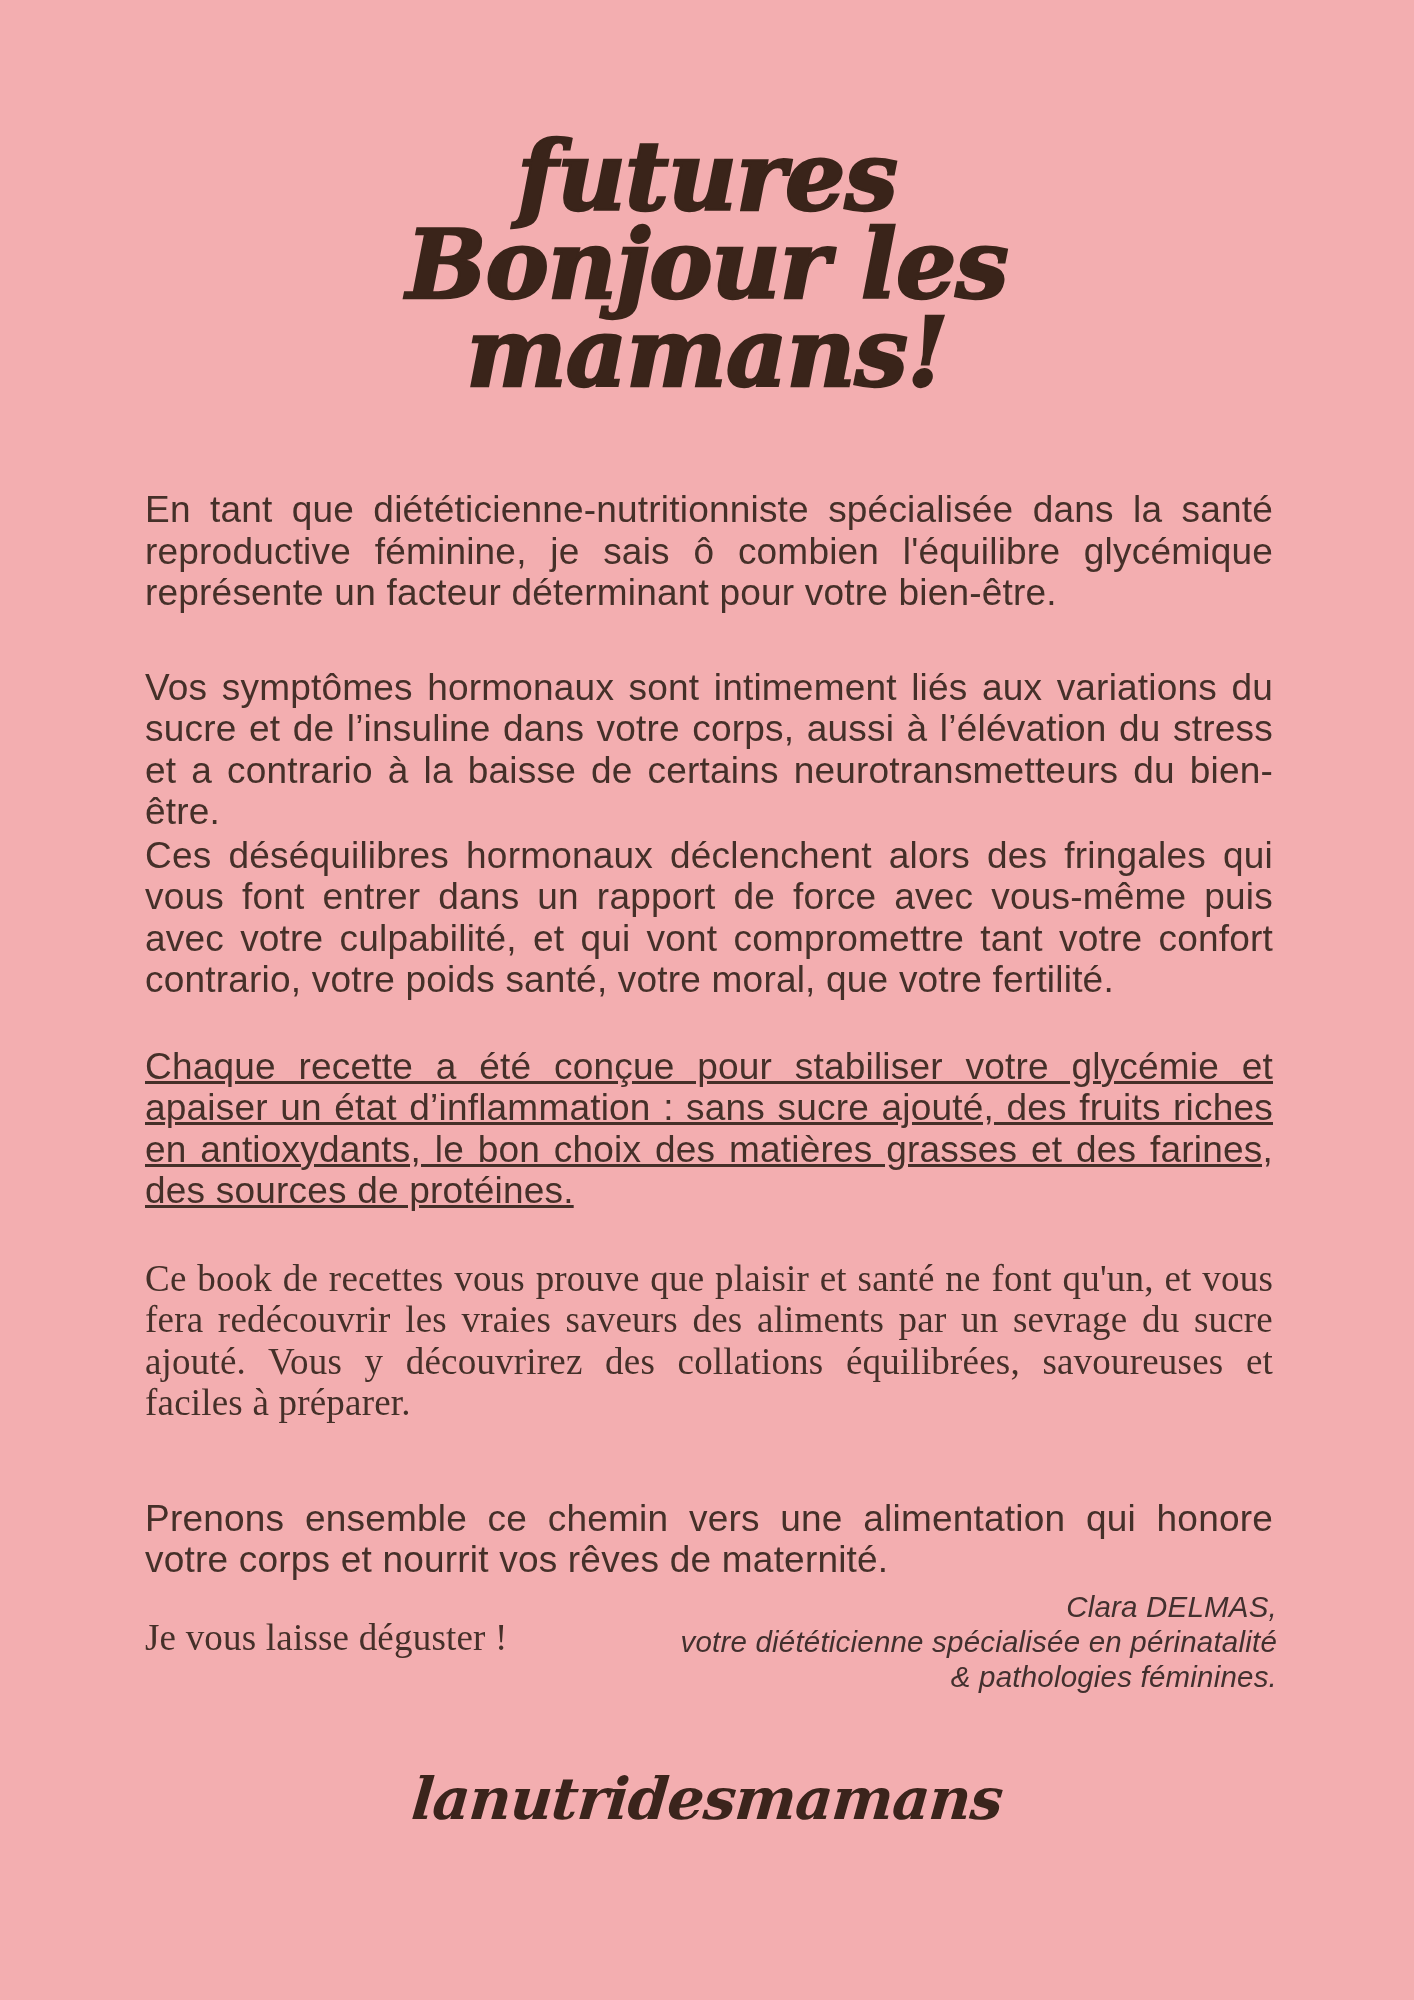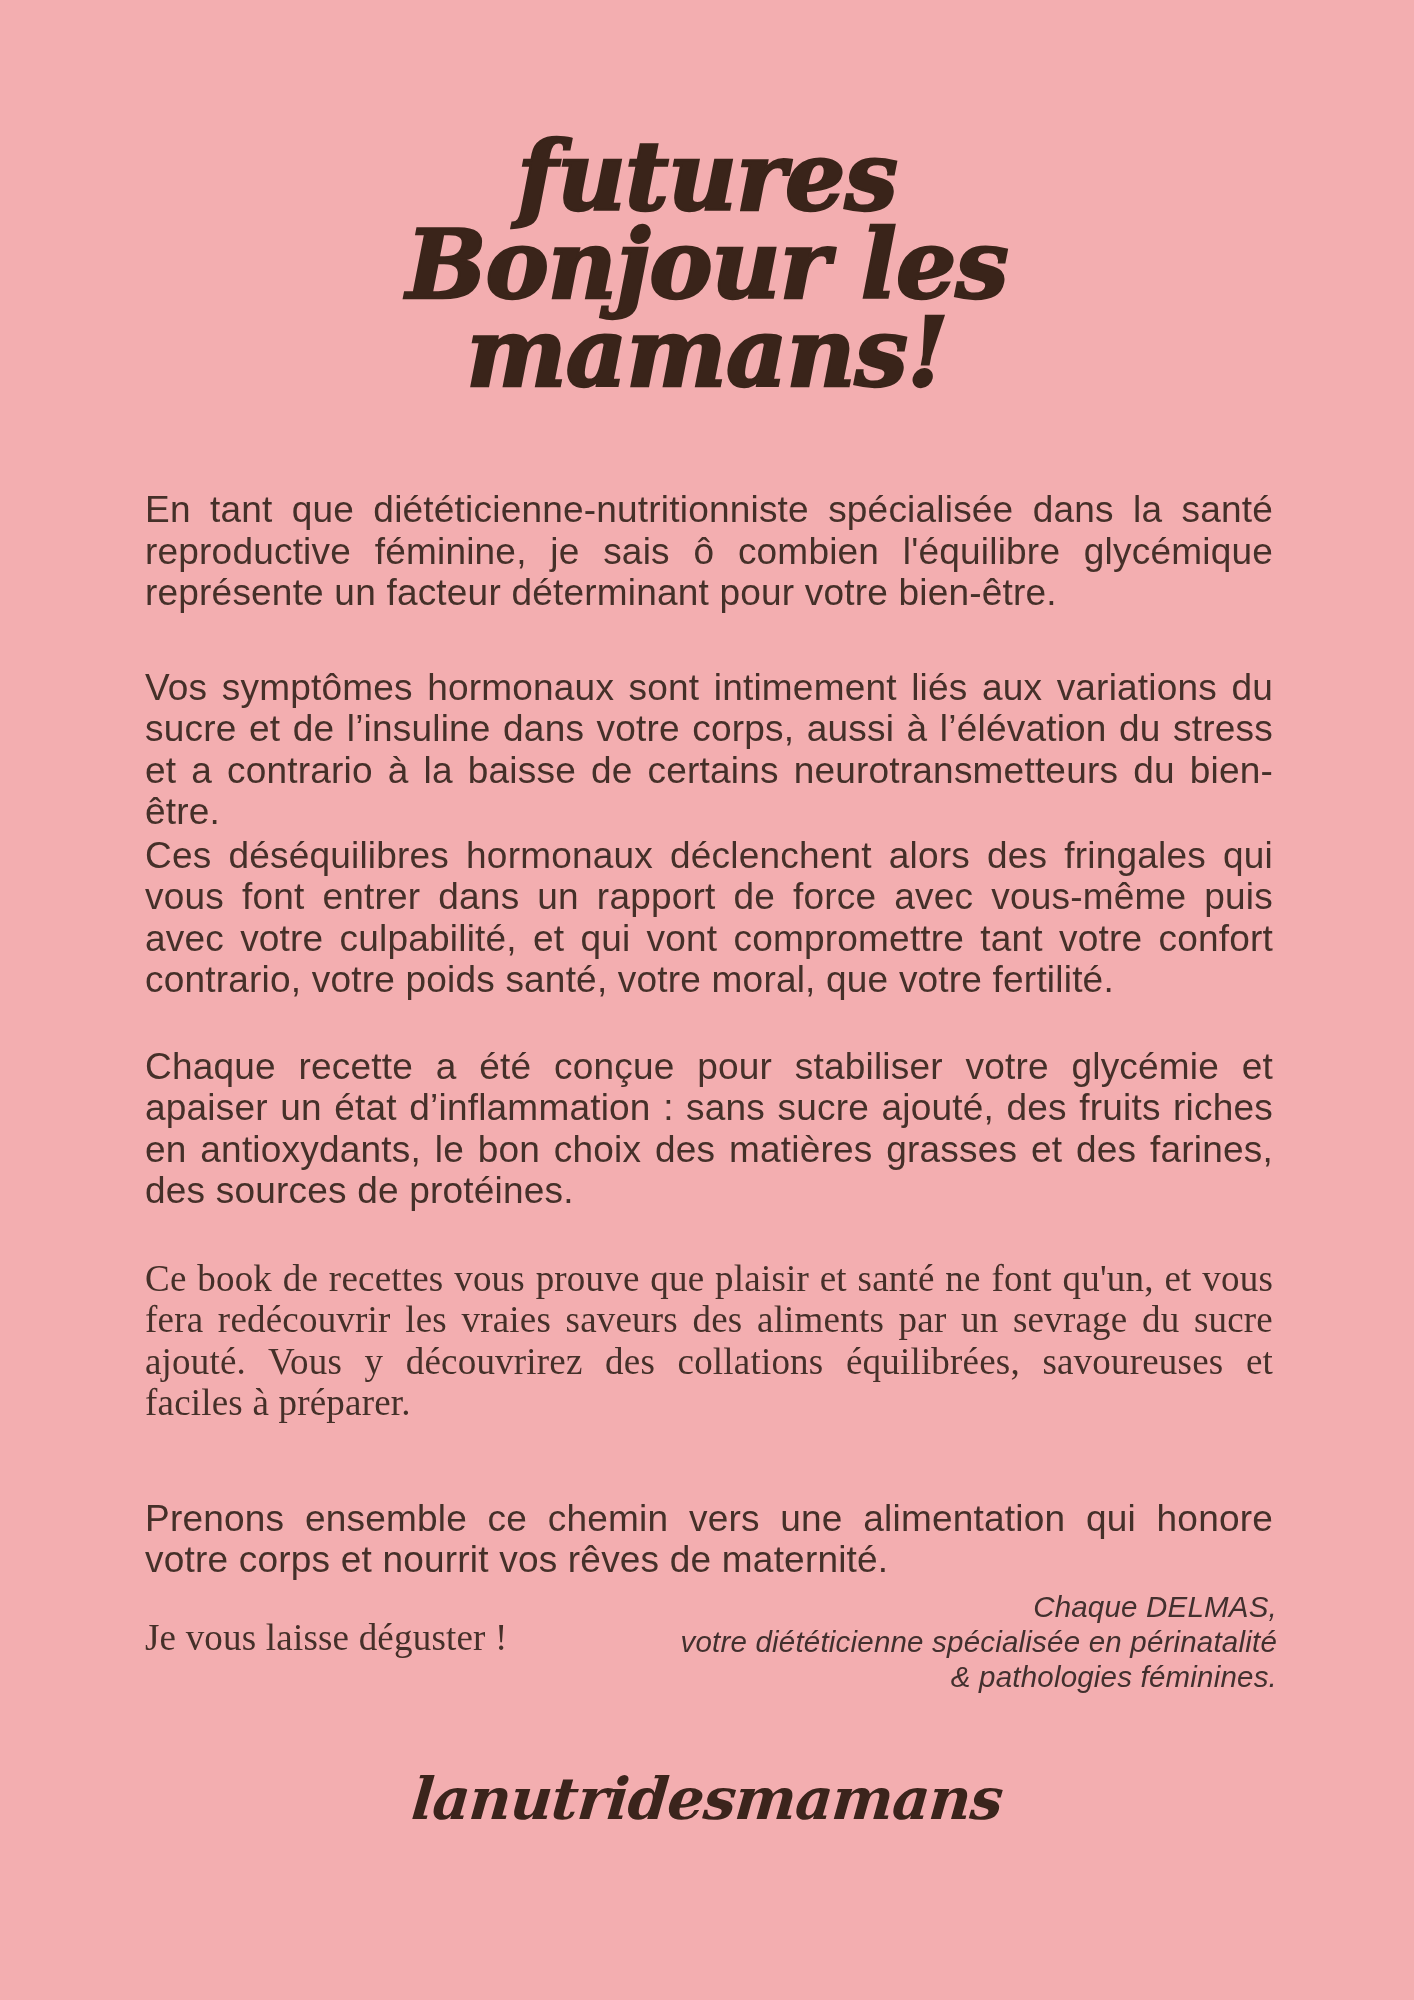--- a/index.html
+++ b/index.html
@@ -42,21 +42,21 @@
     text-align: justify;
     font-size: 37px;
     line-height: 41.5px;
     letter-spacing: 0.2px;
     color: #453029;
   }
   .body-text p { margin: 0; }
   .p-intro     { margin-bottom: 53px !important; }
   .p-hormones1 { margin-bottom: 2px  !important; }
   .p-hormones2 { margin-bottom: 45px !important; }
-  .p-recipes   { margin-bottom: 46px !important; }
+  .p-recipes   { margin-bottom: 46px !important; text-decoration: underline; }
   .p-book      { margin-bottom: 74px !important; font-family: Liberation Serif, serif; }
   .p-path      { margin-bottom: 36px !important; }
   .p-taste     { margin-bottom: 0    !important; font-family: Liberation Serif, serif; }
 
   
   .signature {
     position: absolute;
     top: 1589px;
     right: 137px;
     text-align: right;
@@ -99,20 +99,20 @@
     <p class="p-intro">En tant que diététicienne-nutritionniste spécialisée dans la santé reproductive féminine, je sais ô combien l'équilibre glycémique représente un facteur déterminant pour votre bien-être.</p>
     <p class="p-hormones1">Vos symptômes hormonaux sont intimement liés aux variations du sucre et de l’insuline dans votre corps, aussi à l’élévation du stress et a contrario à la baisse de certains neurotransmetteurs du bien-être.</p>
     <p class="p-hormones2">Ces déséquilibres hormonaux déclenchent alors des fringales qui vous font entrer dans un rapport de force avec vous-même puis avec votre culpabilité, et qui vont compromettre tant votre confort contrario, votre poids santé, votre moral, que votre fertilité.</p>
     <p class="p-recipes">Chaque recette a été conçue pour stabiliser votre glycémie et apaiser un état d’inflammation : sans sucre ajouté, des fruits riches en antioxydants, le bon choix des matières grasses et des farines, des sources de protéines.</p>
     <p class="p-book">Ce book de recettes vous prouve que plaisir et santé ne font qu'un, et vous fera redécouvrir les vraies saveurs des aliments par un sevrage du sucre ajouté. Vous y découvrirez des collations équilibrées, savoureuses et faciles à préparer.</p>
     <p class="p-path">Prenons ensemble ce chemin vers une alimentation qui honore votre corps et nourrit vos rêves de maternité.</p>
     <p class="p-taste">Je vous laisse déguster !</p>
   </main>
 
   <div class="signature">
-    <span class="sig-line">Chaque DELMAS,</span>
+    <span class="sig-line">Clara DELMAS,</span>
     <span class="sig-line">votre diététicienne spécialisée en périnatalité</span>
     <span class="sig-line">&amp; pathologies féminines.</span>
   </div>
 
   <div class="logo">lanutridesmamans</div>
 
 </div>
 
 </body></html>

